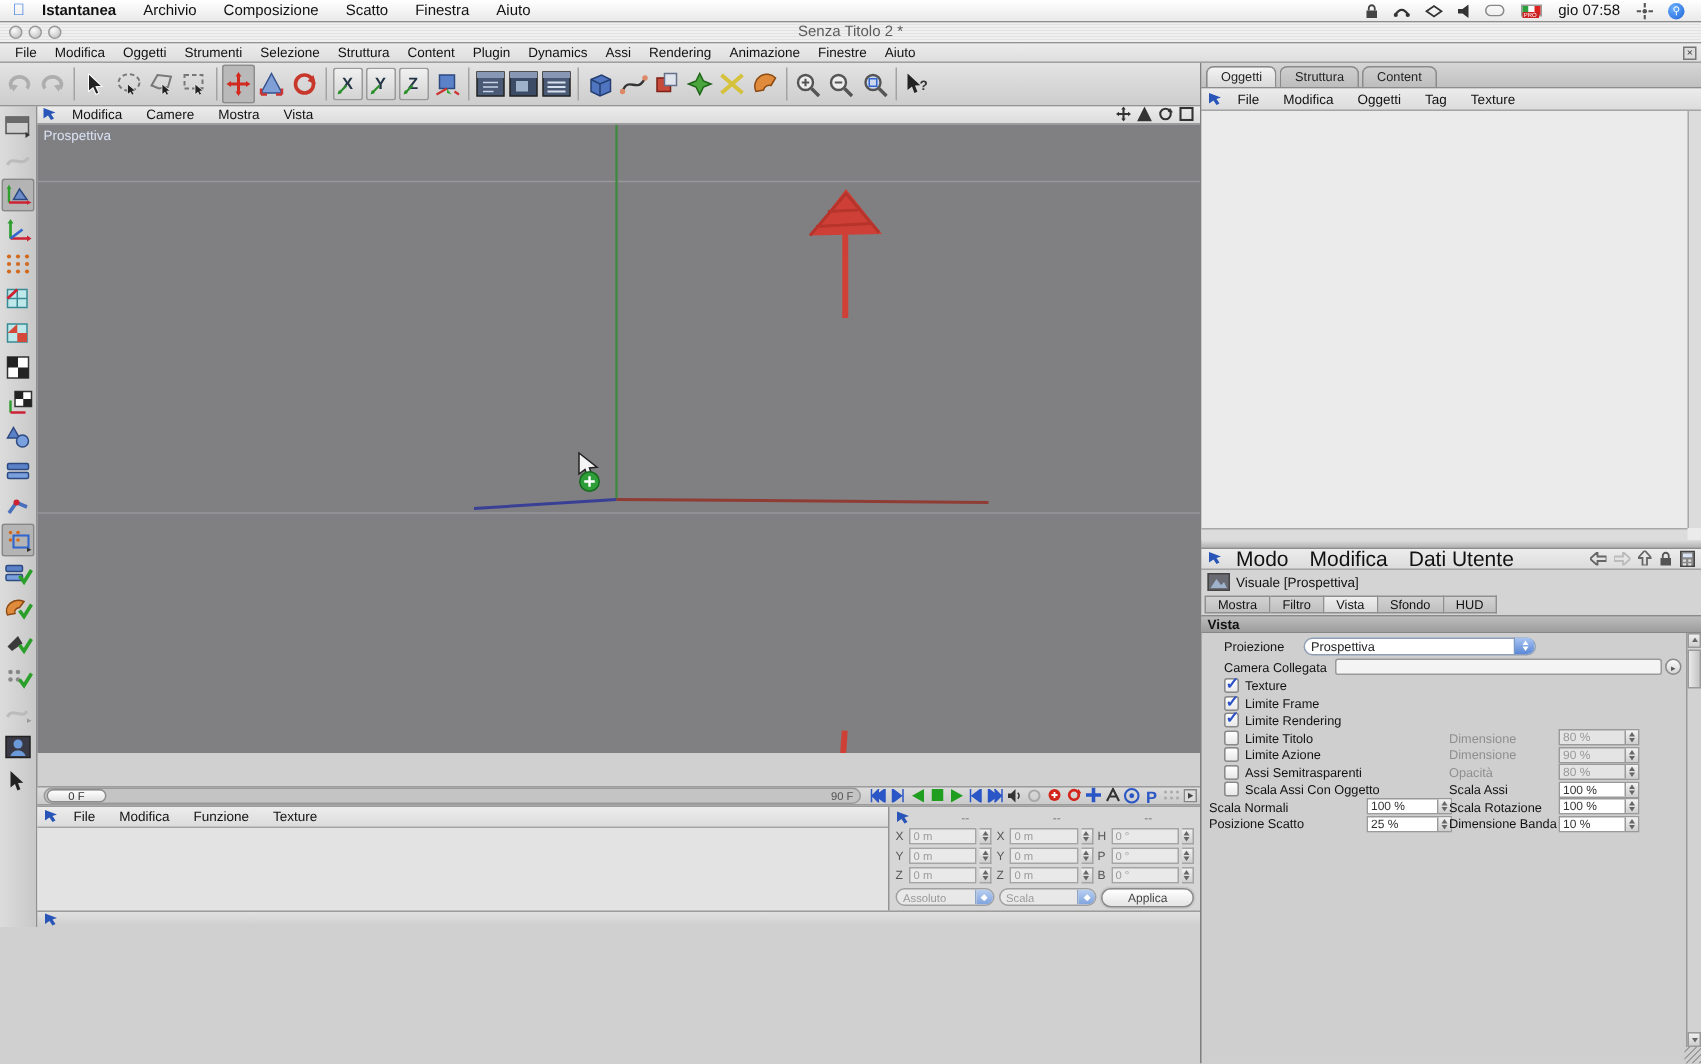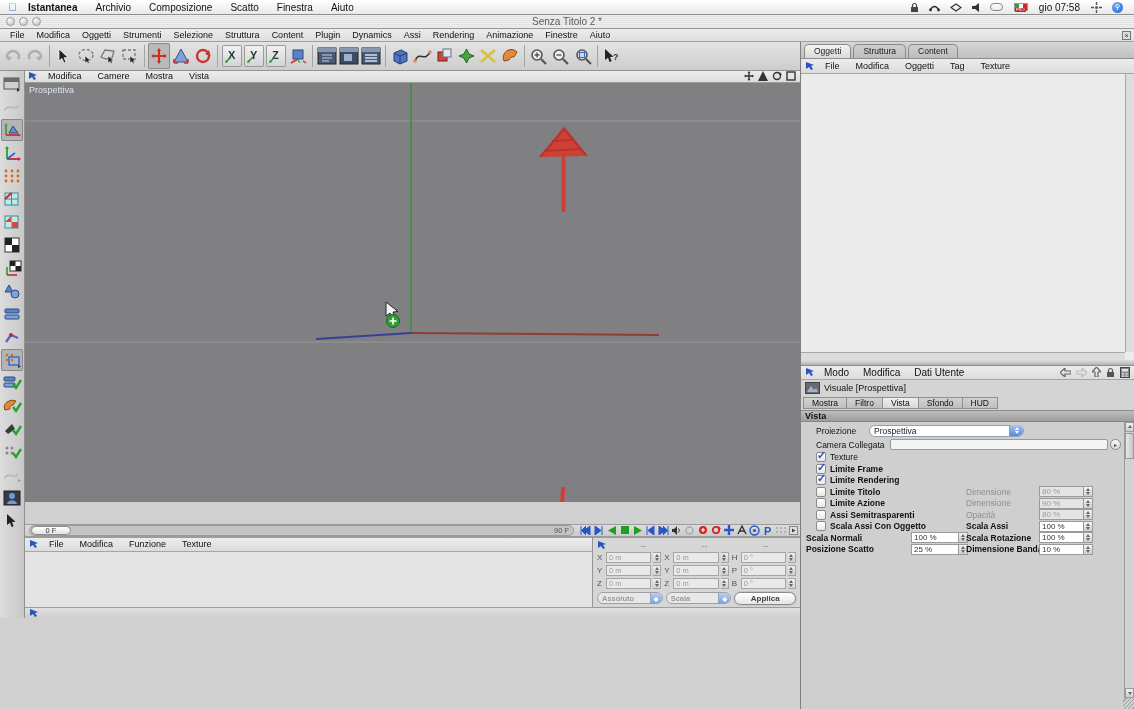--- a/index.html
+++ b/index.html
@@ -69,57 +69,57 @@
 
 .coords { width:208px; background:#d6d6d6; border-left:1px solid #949494; padding:2px 4px; font-size:8px; }
 .chead { display:flex; height:11px; align-items:center; color:#777; }
 .chead .dash { flex:1; text-align:center; }
 .cgrid { display:flex; gap:3px; }
 .cgroup { flex:1; }
 .crow { display:flex; align-items:center; height:13px; gap:2px; }
 .clet { width:7px; color:#555; font-size:8px; }
 .cfld { flex:1; height:11px; background:#e9e9e9; border:1px solid #a5a5a5; color:#9b9b9b; display:flex; align-items:center; padding-left:2px; font-size:7.5px; }
 .cstep { width:8px; height:11px; background:linear-gradient(#f0f0f0,#cfcfcf); border:1px solid #a5a5a5; border-left:none; display:flex; flex-direction:column; align-items:center; justify-content:center; gap:1px; }
-.cfoot { display:flex; gap:3px; margin-top:2px; align-items:center;font-weight:bold; }
+.cfoot { display:flex; gap:3px; margin-top:2px; align-items:center; }
 .cpop { flex:1; height:12px; background:#e8e8e8; border:1px solid #a0a0a0; border-radius:6px; display:flex; align-items:center; padding-left:4px; color:#999; font-size:7.5px; }
 .cpop .cap { margin-left:auto; width:12px; height:10px; border-radius:0 5px 5px 0; background:linear-gradient(#b9cff2,#7fa3dd); border-left:1px solid #8fa5c5; display:flex; align-items:center; justify-content:center; color:#fff; font-size:6px; }
 .applybtn { flex:1; height:13px; background:linear-gradient(#fff,#e4e4e4); border:1px solid #8a8a8a; border-radius:7px; box-shadow:0 0 0 1px #c7c7c7; text-align:center; font-size:8px; color:#444; line-height:11px; }
 
 .statusbar { height:14px; background:linear-gradient(#e0e0e0,#cecece); border-top:1px solid #9c9c9c; display:flex; align-items:center; padding-left:4px; }
 
 
 .rightpanel { width:334px; border-left:1px solid #7f7f7f; display:flex; flex-direction:column; background:#cfcfcf; }
 .rtabs { height:17px; background:linear-gradient(#d6d6d6,#c0c0c0); display:flex; align-items:flex-end; padding-left:3px; gap:2px; border-bottom:1px solid #8d8d8d; }
 .rtab { height:14px; padding:0 9px; font-size:8.5px; line-height:13px; border:1px solid #8a8a8a; border-bottom:none; border-radius:5px 5px 0 0; background:linear-gradient(#cfcfcf,#bdbdbd); color:#222; }
 .rtab.active { background:linear-gradient(#f4f4f4,#d9d9d9); }
 .ommenu { height:15px; background:linear-gradient(#ececec,#dcdcdc); border-bottom:1px solid #a5a5a5; display:flex; align-items:center; font-size:9px; padding-left:4px; }
 .ommenu .mi { padding:0 8px; }
 .omlist { flex:1; background:#ebebeb; position:relative; }
 .vsb { position:absolute; right:0; top:0; bottom:8px; width:9px; background:#dcdcdc; border-left:1px solid #a8a8a8; }
 .hsb { position:absolute; left:0; right:9px; bottom:0; height:8px; background:#dcdcdc; border-top:1px solid #a8a8a8; }
 .splitter { height:6px; background:linear-gradient(#dedede,#b2b2b2); border-bottom:1px solid #8d8d8d; }
 
-.ammenu { height:14px; background:linear-gradient(#ececec,#dcdcdc); border-bottom:1px solid #a5a5a5; display:flex; align-items:center; font-size:10px; padding-left:4px; }
+.ammenu { height:14px; background:linear-gradient(#ececec,#dcdcdc); border-bottom:1px solid #a5a5a5; display:flex; align-items:center; font-size:14px; padding-left:4px; }
 .ammenu .mi { padding:0 7px; }
 .ammenu .amicons { margin-left:auto; display:flex; gap:5px; padding-right:4px; align-items:center; }
 .amtitle { height:16px; display:flex; align-items:center; gap:4px; padding-left:4px; font-size:9px; background:#d4d4d4; }
 .amthumb { width:15px; height:12px; background:#6a6a72; border:1px solid #444; display:flex; align-items:center; justify-content:center; }
 .amtabs { height:14px; display:flex; padding-left:2px; align-items:center; background:#d4d4d4; }
 .amtab { height:12px; padding:0 8px; font-size:8.5px; line-height:11px; border:1px solid #8f8f8f; border-left:none; background:linear-gradient(#d2d2d2,#bfbfbf); }
 .amtab:first-child { border-left:1px solid #8f8f8f; }
 .amtab.active { background:linear-gradient(#efefef,#d8d8d8); }
 .amsection { height:12px; background:linear-gradient(#bdbdbd,#9d9d9d); border-top:1px solid #8a8a8a; border-bottom:1px solid #868686; font-weight:bold; font-size:9px; padding-left:4px; line-height:11px; position:relative; }
 .amscroll { flex:1; position:relative; padding:2px 12px 0 0; }
 .arow { position:relative; height:11.5px; display:flex; align-items:center; font-size:8.5px; }
 .arow.tall { height:14px; }
 .ind { width:15px; }
 .ind2 { width:5px; }
 .cb { width:10px; height:10px; border:1px solid #8a8a8a; border-radius:2px; background:linear-gradient(#fff,#e8e8e8); position:relative; margin-right:4px; flex:none; }
 .cb.on::after { content:"✓"; position:absolute; left:0px; top:-4px; font-size:11px; font-weight:bold; color:#2b50c8; }
-.b { font-weight:bold; }
+.b { font-weight:normal; }
 .dis { color:#8f8f8f; }
 .abs165 { position:absolute; left:165px; }
 .fld { height:11px; background:#fff; border:1px solid #9a9a9a; display:flex; align-items:center; font-size:8px; color:#333;gap:14px; }
 .fld .val { flex:1; padding-left:2px; white-space:nowrap; overflow:hidden; }
 .fld.gray { background:#e4e4e4; } .fld.gray .val { color:#999; }
 .step { width:9px; align-self:stretch; background:linear-gradient(#f2f2f2,#cfcfcf); border-left:1px solid #9a9a9a; display:flex; flex-direction:column; align-items:center; justify-content:center; gap:1px; flex:none; }
 .tri-u { width:0; height:0; border-left:2px solid transparent; border-right:2px solid transparent; border-bottom:3px solid #666; }
 .tri-d { width:0; height:0; border-left:2px solid transparent; border-right:2px solid transparent; border-top:3px solid #666; }
 .abs238 { position:absolute; left:238px; width:54px; }
 .abs110 { position:absolute; left:110px; width:57px; }

